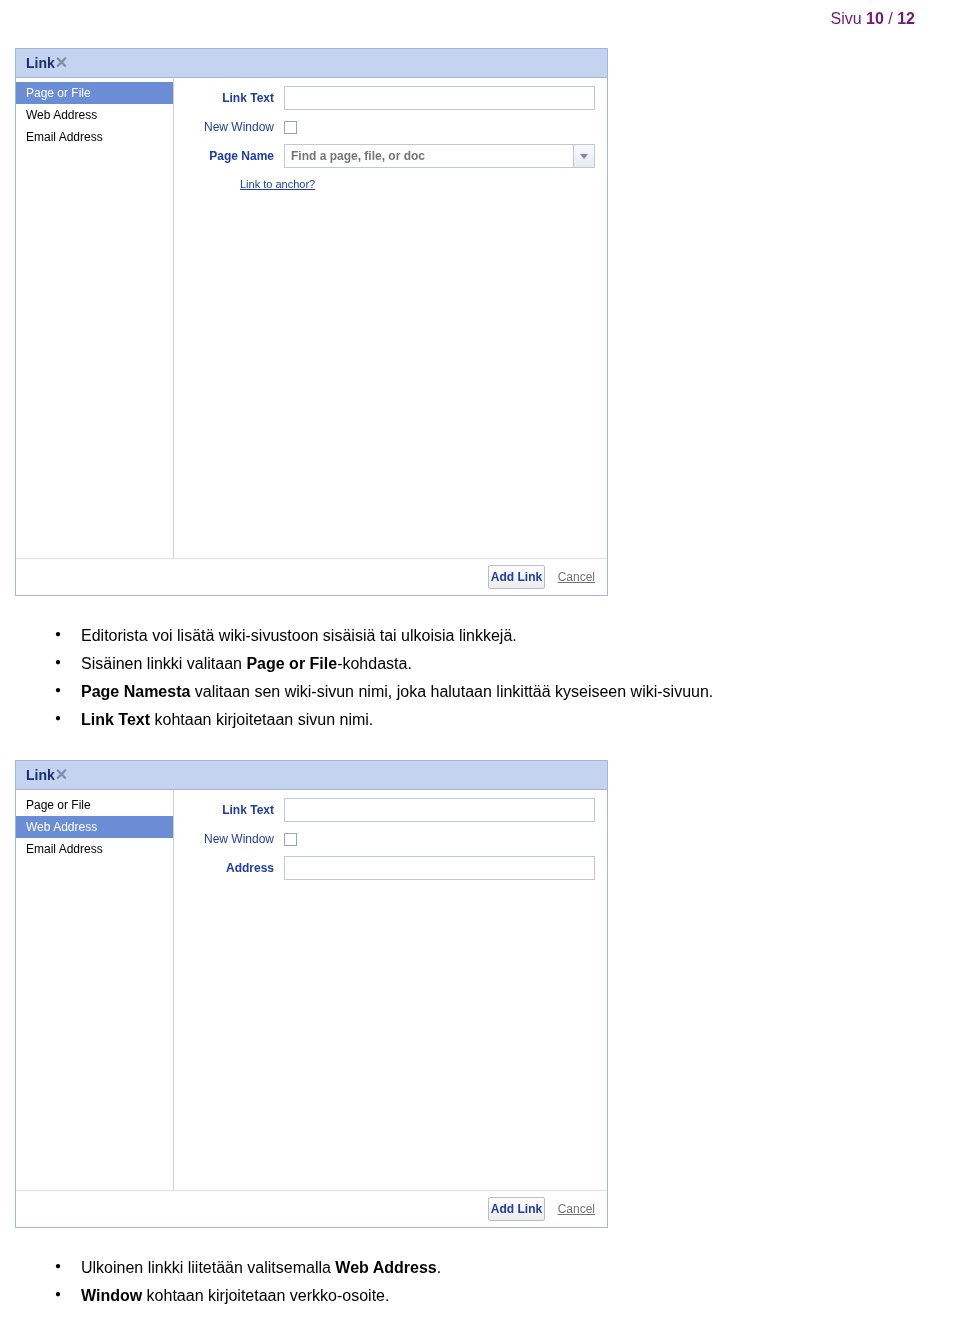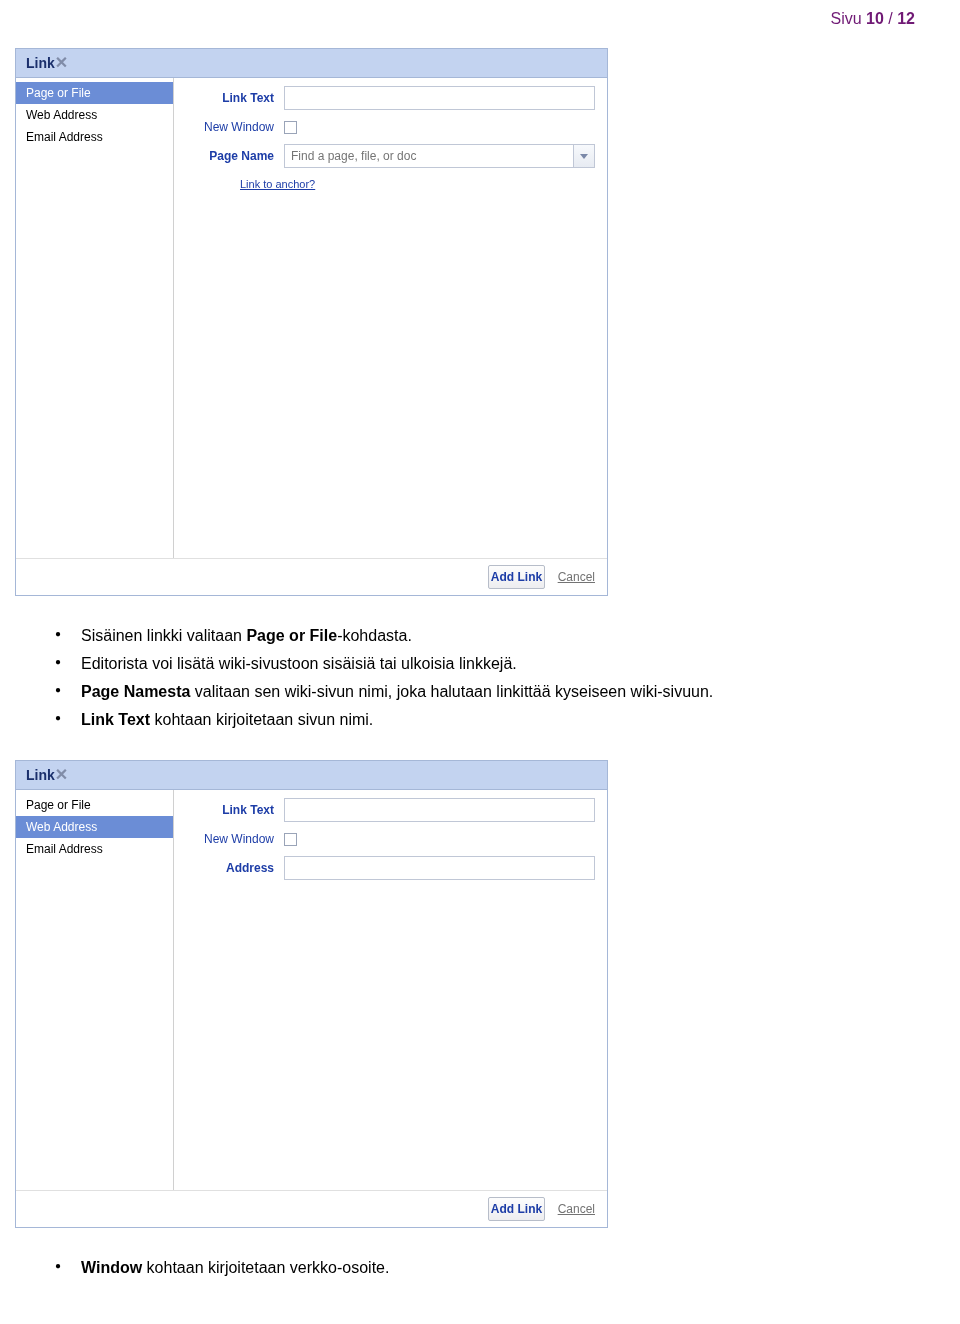--- a/index.html
+++ b/index.html
@@ -102,21 +102,21 @@
     width: 22px;
     height: 24px;
     background: linear-gradient(#f7f9fc,#e7ebf2);
     border: 1px solid #c0c7d6;
     display: flex;
     align-items: center;
     justify-content: center;
     cursor: pointer;
   }
   .select-btn svg { display: block; }
-  .placeholder { color: #737373; }
+  .placeholder { color: #737373; font-weight: bold; }
   .checkbox {
     width: 13px; height: 13px;
     border: 1px solid #9aa4b8;
     background: #fff;
     margin-left: 0;
   }
   .anchor-link {
     color: #1d3da7;
     font-size: 11px;
     margin-left: 66px;
@@ -209,22 +209,22 @@
     </div>
   </div>
   <div class="dialog-footer">
     <button class="btn">Add Link</button>
     <a class="cancel-link">Cancel</a>
   </div>
 </div>
 
 <div class="text-block">
   <ul id="bul1">
+      <li><span>Editorista voi lisätä wiki-sivustoon sisäisiä tai ulkoisia linkkejä.</span></li>
       <li><span>Sisäinen linkki valitaan </span><b>Page or File</b><span>-kohdasta.</span></li>
-      <li><span>Editorista voi lisätä wiki-sivustoon sisäisiä tai ulkoisia linkkejä.</span></li>
       <li><b>Page Namesta</b><span> valitaan sen wiki-sivun nimi, joka halutaan linkittää kyseiseen wiki-sivuun.</span></li>
       <li><b>Link Text</b><span> kohtaan kirjoitetaan sivun nimi.</span></li>
     </ul>
 </div>
 
 <div class="dialog" style="min-height:auto;">
   <div class="dialog-header">
     <span class="dialog-title">Link</span>
     <span class="close-x">✕</span>
   </div>
@@ -250,15 +250,16 @@
     </div>
   </div>
   <div class="dialog-footer">
     <button class="btn">Add Link</button>
     <a class="cancel-link">Cancel</a>
   </div>
 </div>
 
 <div class="text-block">
   <ul id="bul2">
+      <li><span>Ulkoinen linkki liitetään valitsemalla </span><b>Web Address</b><span>.</span></li>
       <li><b>Window</b><span> kohtaan kirjoitetaan verkko-osoite.</span></li>
     </ul>
 </div>
 
 </body></html>

